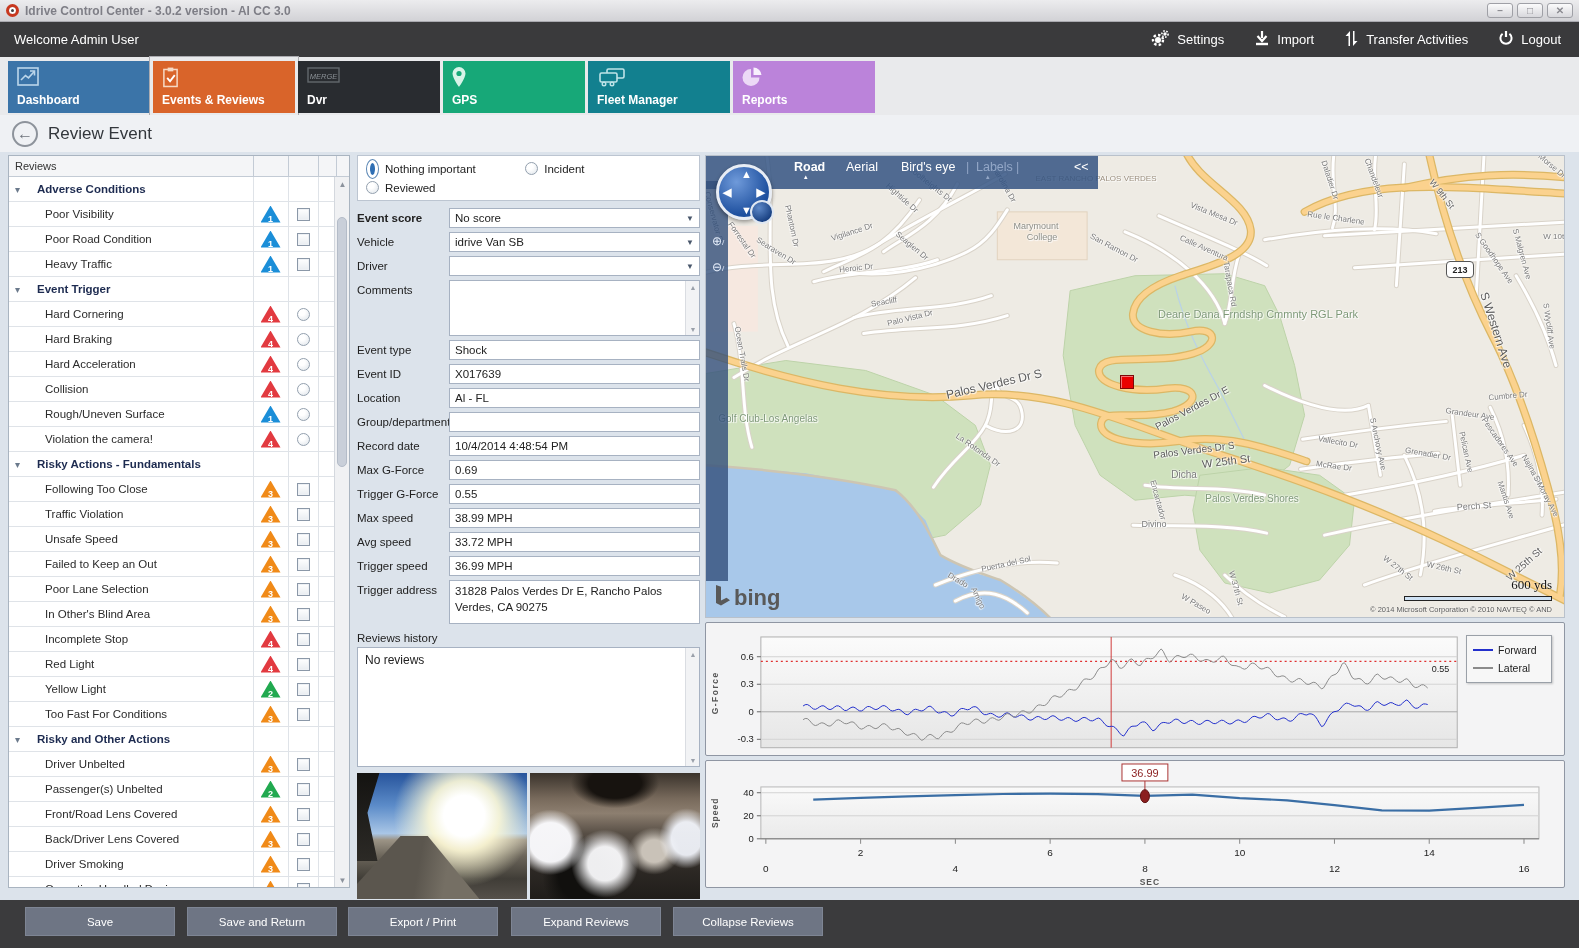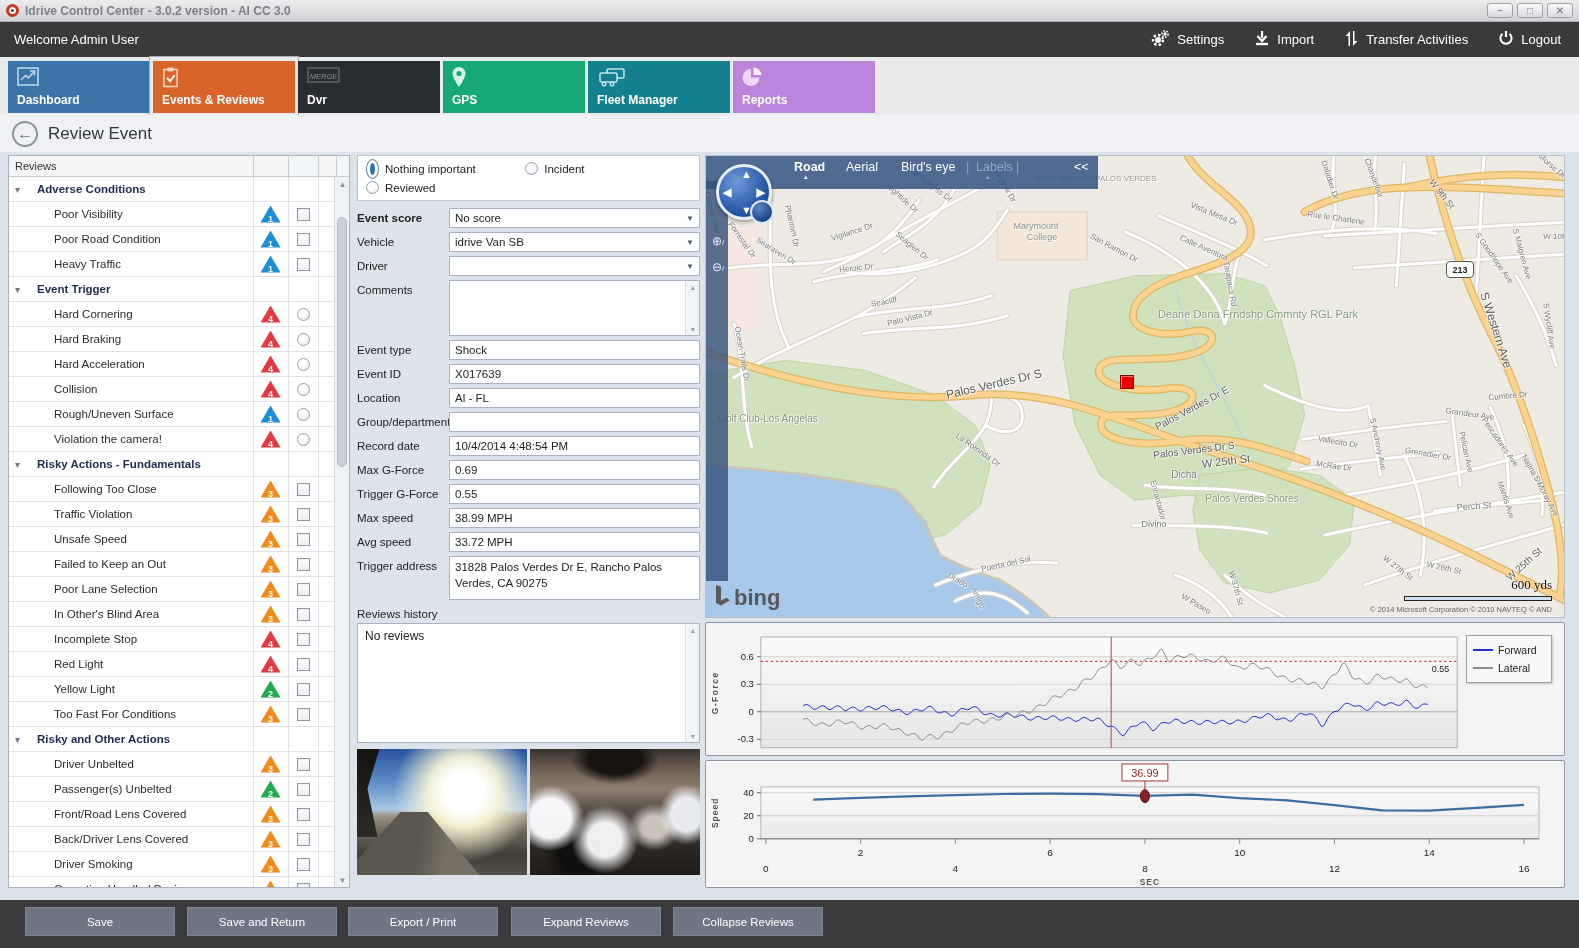--- a/index.html
+++ b/index.html
@@ -44,21 +44,21 @@
   .tree{position:absolute;left:8px;top:155px;width:342px;height:733px;background:#fff;
     border:1px solid #a9b4c0;overflow:hidden;}
   .tree-header{position:relative;height:21px;background:#f4f5f7;border-bottom:1px solid #c3cbd5;
     line-height:21px;padding-left:6px;color:#333;}
   .tree-header .colsep{position:absolute;top:0;bottom:0;width:1px;background:#c3cbd5;}
   .tree-body{position:relative;height:711px;overflow:hidden;}
   .trow{position:relative;height:25px;border-bottom:1px solid #dfe3e8;display:flex;align-items:center;}
   .trow .vline{position:absolute;top:0;bottom:0;width:1px;background:#dfe3e8;}
   .garrow{position:absolute;left:6px;color:#6b7a8c;font-size:10px;}
   .glabel{margin-left:28px;font-weight:bold;color:#1d2b50;font-size:11.5px;}
-  .ilabel{margin-left:45px;color:#2b2b2b;font-size:11.5px;}
+  .ilabel{margin-left:36px;color:#2b2b2b;font-size:11.5px;}
   .icell{position:absolute;left:244px;width:35px;display:flex;justify-content:center;}
   .ccell{position:absolute;left:279px;width:30px;display:flex;justify-content:center;}
   .tri{position:relative;width:20px;height:17px;clip-path:polygon(50% 0,100% 100%,0 100%);}
   .tri b{position:absolute;bottom:-1px;left:0;right:0;text-align:center;font-size:9px;color:#fff;}
   .cb{width:13px;height:13px;border:1px solid #8b98a8;background:linear-gradient(#fff,#e9edf1);
       box-shadow:inset 0 0 0 1px #eef1f5;}
   .rb{position:relative;width:13px;height:13px;border:1px solid #93a0ae;border-radius:50%;
       background:radial-gradient(circle at 35% 30%,#fff 30%,#dde3e9);}
   .vscroll{position:absolute;right:0;top:0;bottom:0;width:15px;background:#f0f1f3;border-left:1px solid #d4d8de;}
   .varrow{position:absolute;left:0;width:15px;height:15px;color:#8b929c;font-size:8px;
@@ -798,20 +798,28 @@
             <div class="tinput">
               <span>38.99 MPH</span>
             </div>
           </div>
         </div>
         <div class="frow">
           <div class="flabel">Avg speed</div>
           <div class="fctl">
             <div class="tinput">
               <span>33.72 MPH</span>
+            </div>
+          </div>
+        </div>
+        <div class="frow">
+          <div class="flabel">Trigger speed</div>
+          <div class="fctl">
+            <div class="tinput">
+              <span>36.99 MPH</span>
             </div>
           </div>
         </div>
         <div class="frow">
           <div class="flabel">Trigger address</div>
           <div class="fctl">
             <div class="tinput multi">
               <span>31828 Palos Verdes Dr E, Rancho Palos Verdes, CA 90275</span>
             </div>
           </div>

